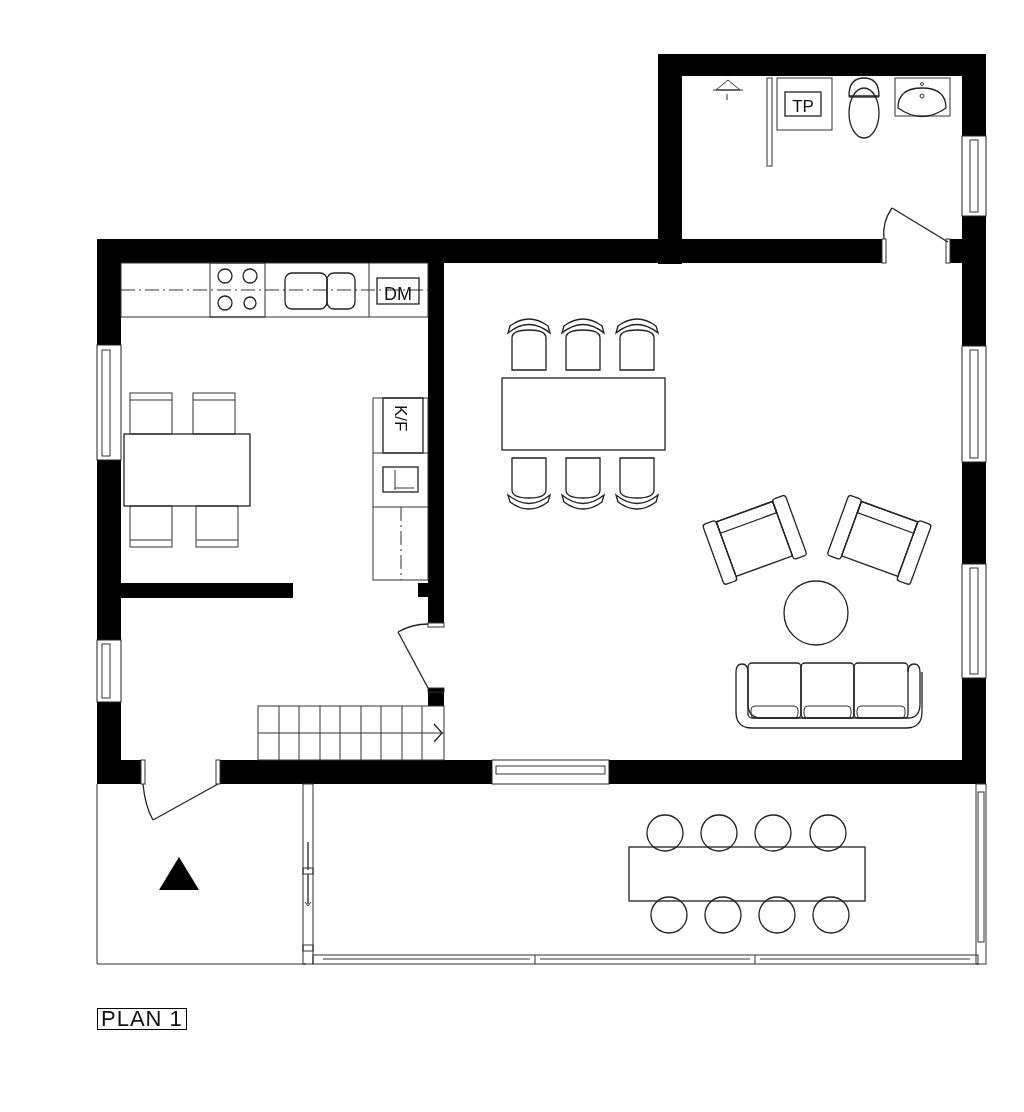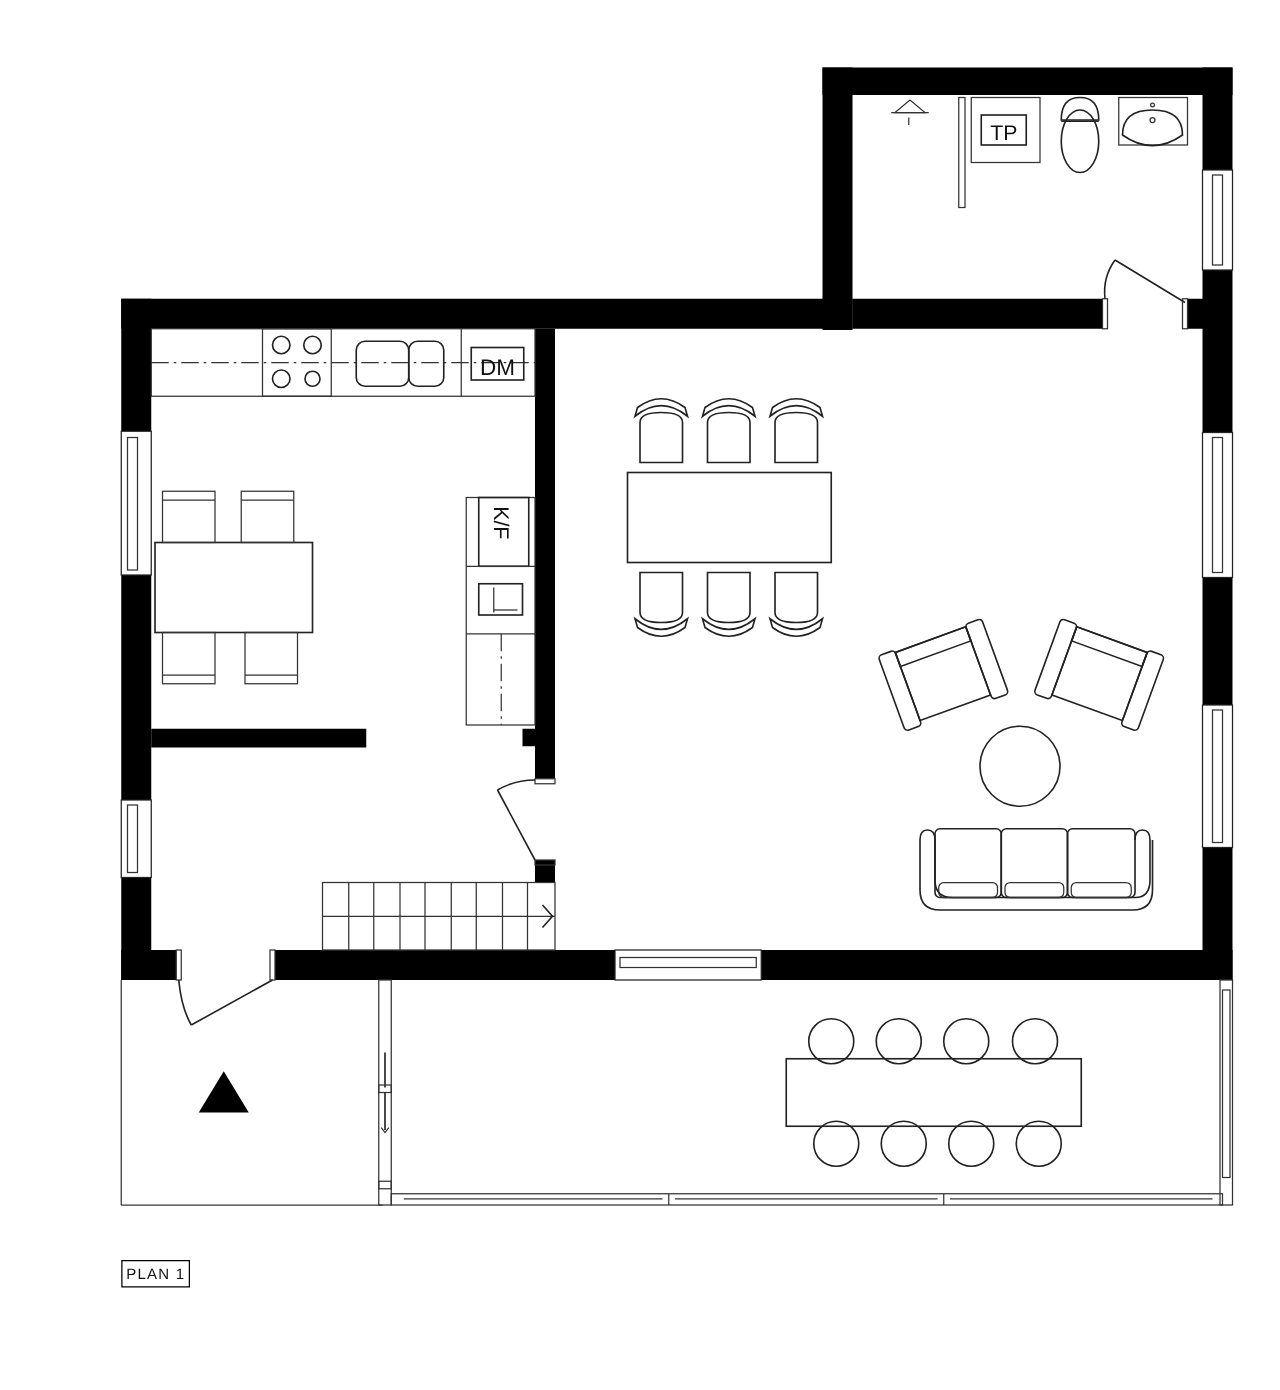--- a/index.html
+++ b/index.html
@@ -4,21 +4,21 @@
 <style>
   html, body { margin:0; padding:0; background:#ffffff; }
   body { width:1024px; height:1112px; position:relative; overflow:hidden; font-family:"Liberation Sans", sans-serif; }
   svg { position:absolute; left:0; top:0; }
   .wall { fill:#000; }
   .ln { fill:none; stroke:#222; stroke-width:1.3; }
   .lnt { fill:none; stroke:#333; stroke-width:1; }
   .win { fill:#fff; stroke:#222; stroke-width:1; }
   .dash { fill:none; stroke:#333; stroke-width:1; stroke-dasharray:14 4 2 4; }
   .lbl { font-family:"Liberation Sans", sans-serif; fill:#111; }
-  .plan-label { position:absolute; left:97px; top:1008px; border:1.5px solid #000; padding:0 3px; font-size:12px; letter-spacing:1px; line-height:20px; color:#111; font-family:"Liberation Sans", sans-serif; }
+  .plan-label { position:absolute; left:97px; top:1008px; border:1.5px solid #000; padding:0 3px; font-size:22px; letter-spacing:1px; line-height:20px; color:#111; font-family:"Liberation Sans", sans-serif; }
 </style>
 </head>
 <body>
 
 <svg width="1024" height="1112" viewBox="0 0 1024 1112">
 
   <g>
 
     <rect class="wall" x="658" y="54" width="328" height="22"></rect>
 

